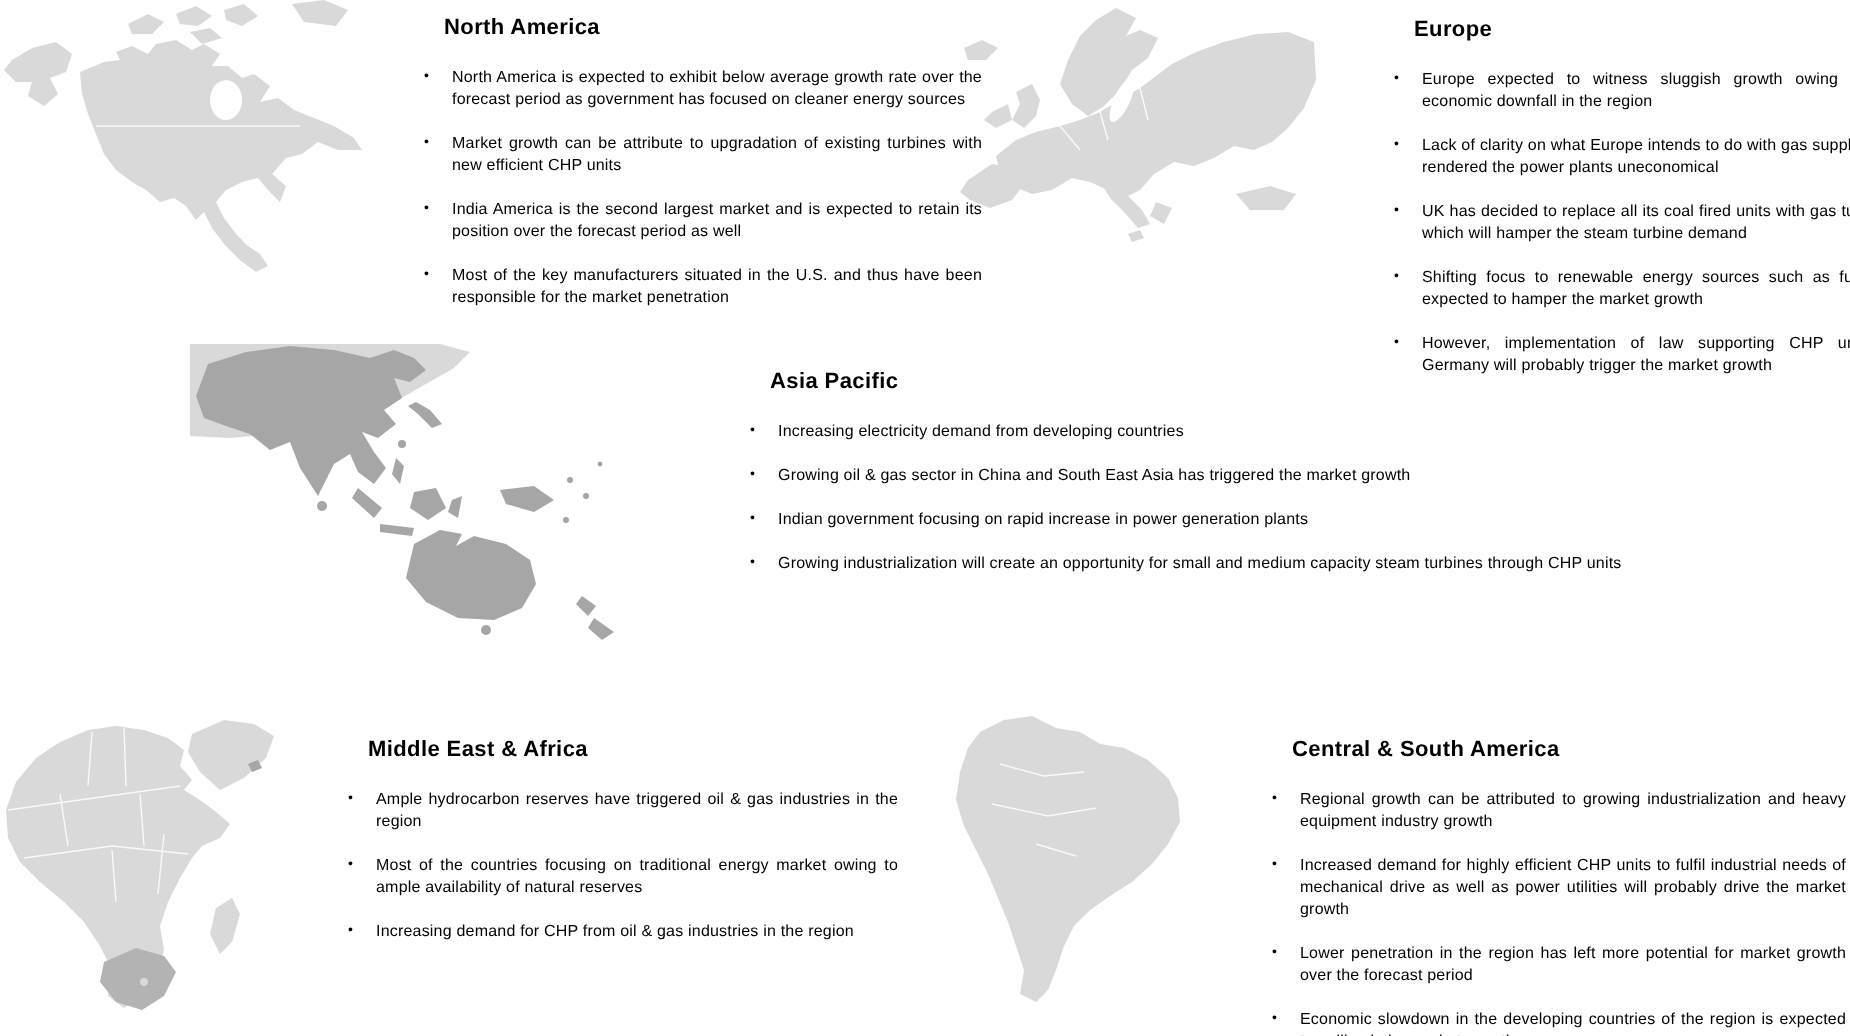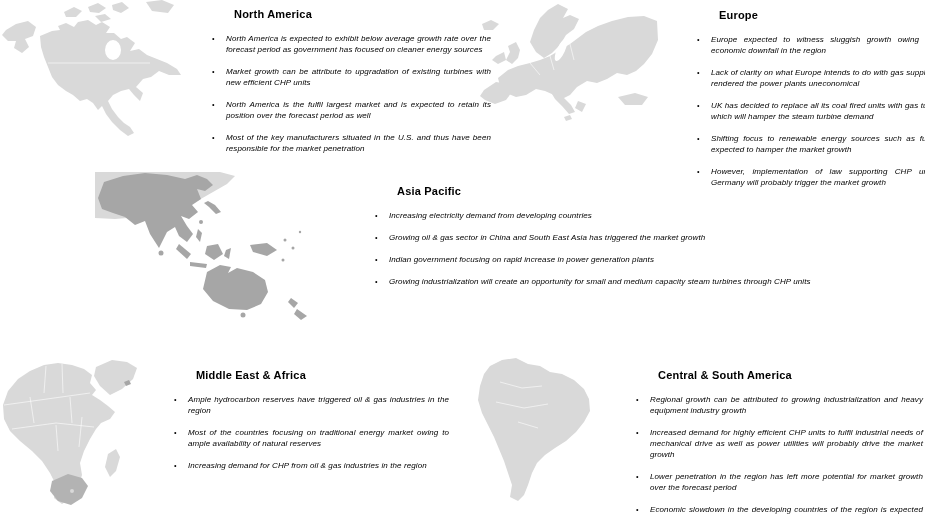--- a/index.html
+++ b/index.html
@@ -10,24 +10,24 @@
     font-family:"Liberation Sans","DejaVu Sans",sans-serif;
   }
   .map{position:absolute;}
   .map svg{display:block;width:100%;height:100%;}
   .ml{fill:var(--map-light,#d9d9d9);}
   .md{fill:var(--map-dark,#a6a6a6);}
   .ma{fill:var(--map-accent,#b3b3b3);}
   .sea{fill:#ffffff;}
   .bdr{stroke:#ffffff;stroke-width:0.7;fill:none;opacity:0.85;}
   .region{position:absolute;}
-  .region-title{font-size:11px;font-weight:bold;margin:0 0 13px 12px;letter-spacing:.2px;padding-left:17px;}
+  .region-title{font-size:11px;font-weight:bold;margin:0 0 13px 0;letter-spacing:.2px;padding-left:17px;}
   .bullets .bullet{
     position:relative;padding-left:21px;margin-bottom:11px;
-    font-size:8px;line-height:11px;letter-spacing:.1px;font-style:italic;
+    font-size:8px;line-height:11px;letter-spacing:.1px;
   }
   .bullets .bullet::before{content:"\2022";position:absolute;left:7px;top:0;font-size:7px;}
   .justify .bullet{text-align:justify;}
 </style>
 </head>
 <body>
 
 <div class="map" style="left:0;top:4;width:190px;height:140px;">
   <svg viewBox="0 0 190 140">
     <path class="ml" d="M6,30 L16,24 28,21 36,27 33,36 25,39 29,47 22,53 14,48 16,41 8,41 2,35 Z"></path>
@@ -101,21 +101,21 @@
     <path class="ml" d="M52,10 L64,4 78,2 90,8 102,10 112,16 124,18 136,24 146,33 151,43 152,55 146,66 138,76 128,85 117,92 107,99 99,107 94,117 90,129 86,139 80,145 72,141 74,129 70,117 66,105 61,93 56,81 50,69 44,57 40,44 42,30 46,18 Z"></path>
     <path class="bdr" d="M62,26 L84,32 104,30 M58,46 L86,52 110,48 M80,66 L100,72"></path>
   </svg>
 </div>
 
 <section class="region" style="left:205px;top:8px;width:286px;">
   <h2 class="region-title">North America</h2>
   <div class="bullets justify">
       <div class="bullet">North America is expected to exhibit below average growth rate over the forecast period as government has focused on cleaner energy sources</div>
       <div class="bullet">Market growth can be attribute to upgradation of existing turbines with new efficient CHP units</div>
-      <div class="bullet">North America is the fulfil largest market and is expected to retain its position over the forecast period as well</div>
+      <div class="bullet">India America is the second largest market and is expected to retain its position over the forecast period as well</div>
       <div class="bullet">Most of the key manufacturers situated in the U.S. and thus have been responsible for the market penetration</div>
     </div>
 </section>
 
 <section class="region" style="left:690px;top:9px;width:260px;">
   <h2 class="region-title">Europe</h2>
   <div class="bullets justify">
       <div class="bullet">Europe expected to witness sluggish growth owing to the economic downfall in the region</div>
       <div class="bullet">Lack of clarity on what Europe intends to do with gas supply have rendered the power plants uneconomical</div>
       <div class="bullet">UK has decided to replace all its coal fired units with gas turbines which will hamper the steam turbine demand</div>

